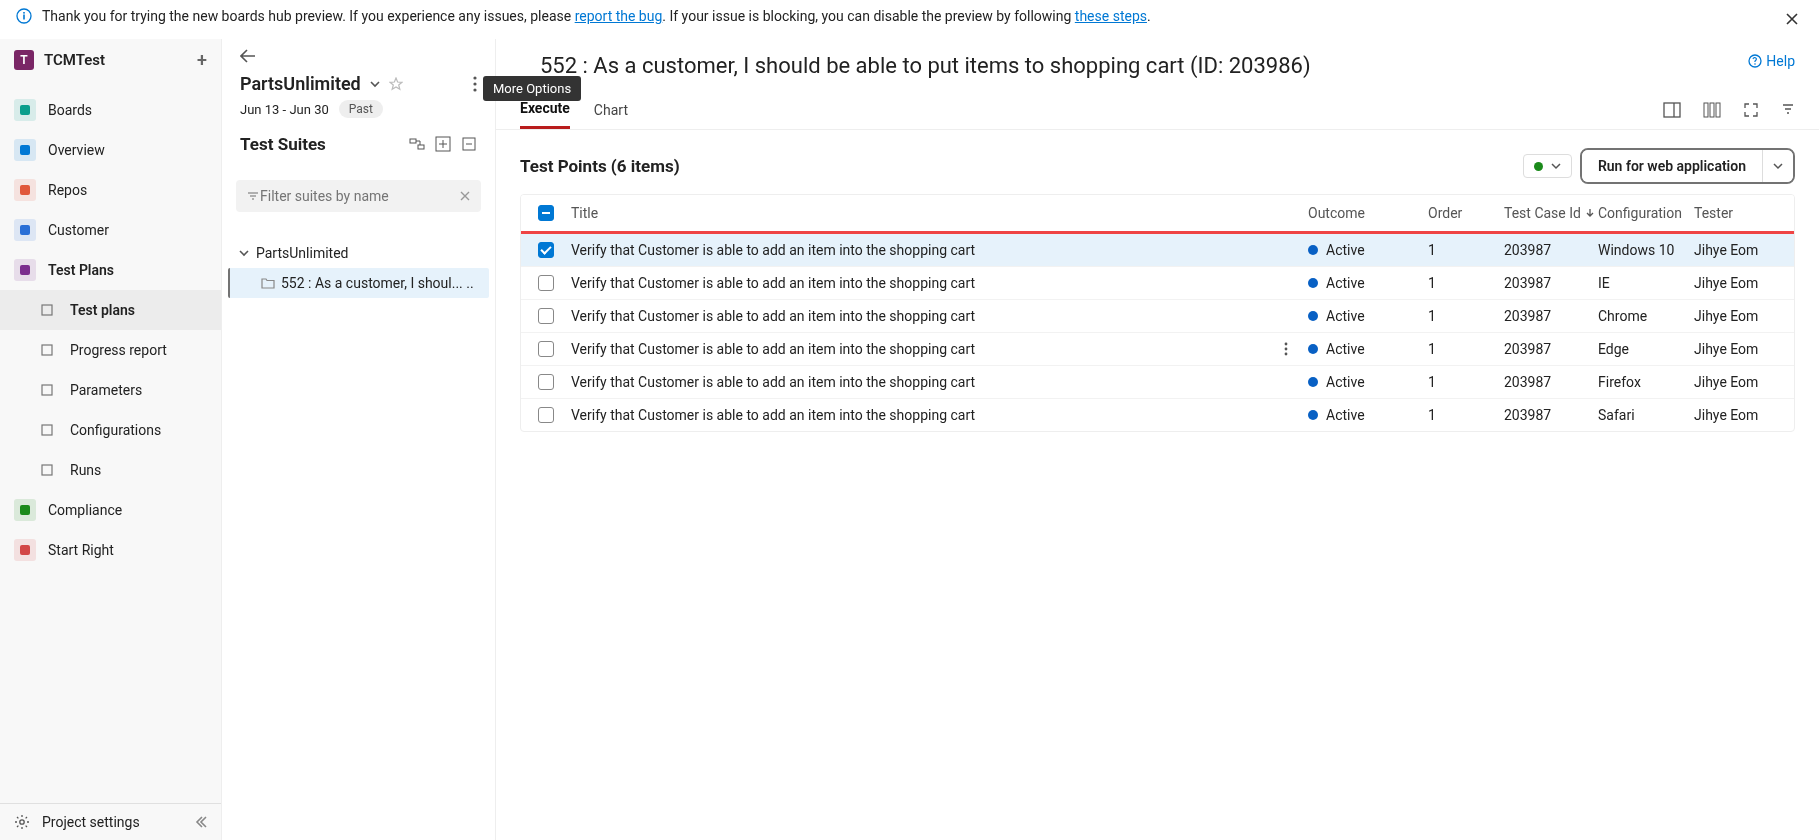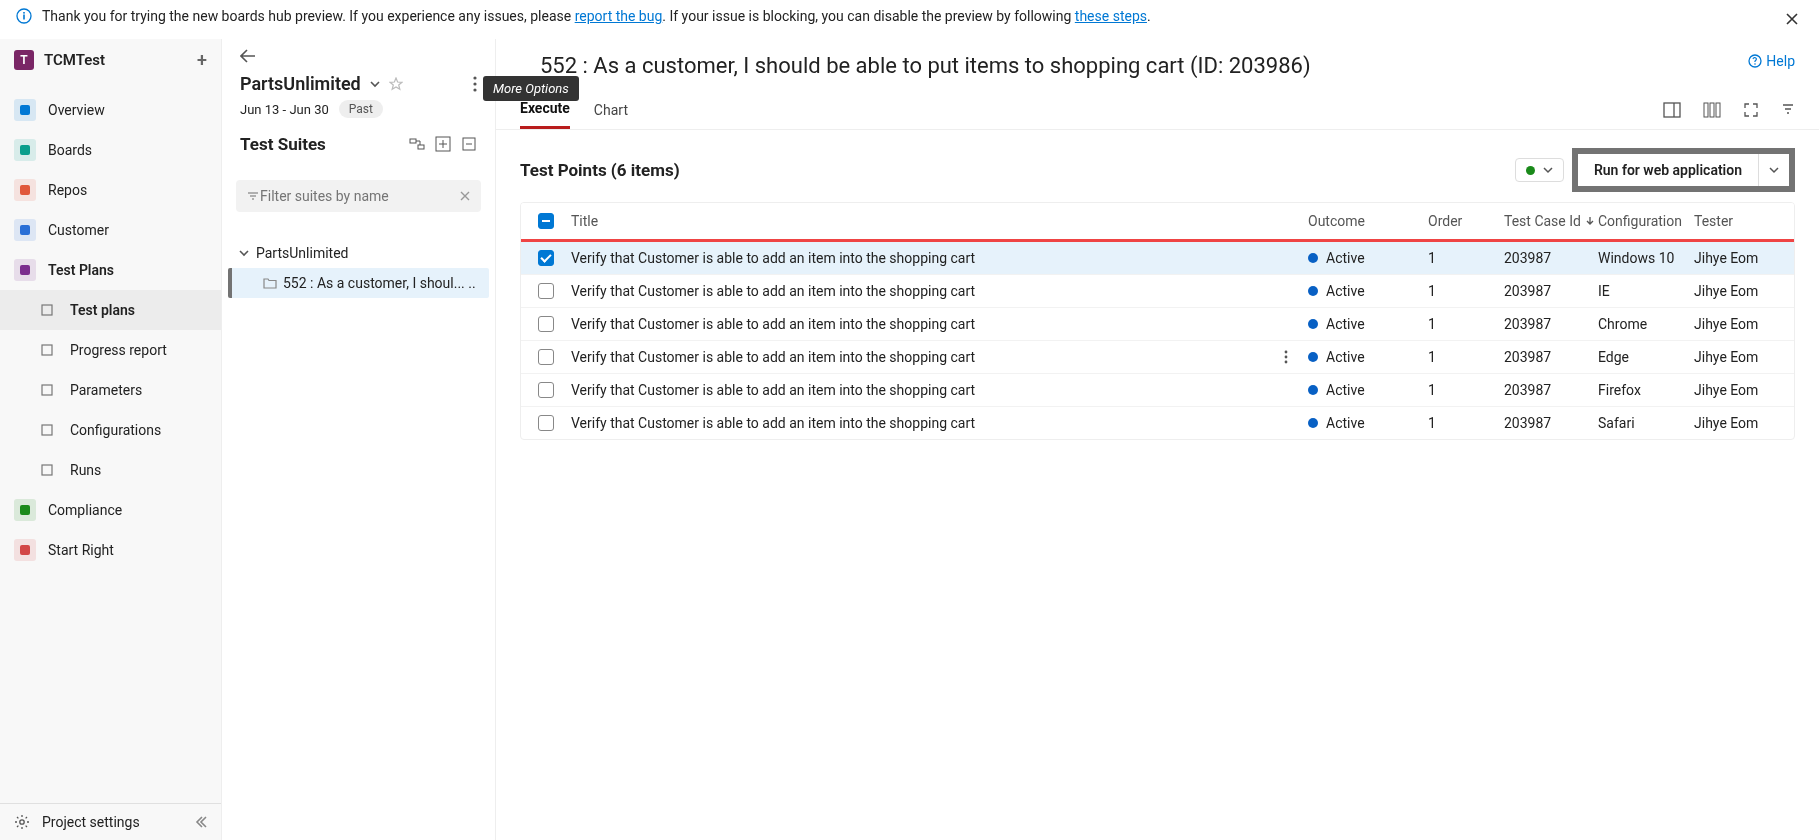--- a/index.html
+++ b/index.html
@@ -31,53 +31,53 @@
 
   
   .suites { width: 274px; border-right: 1px solid #eee; display: flex; flex-direction: column; background: #fff; }
   .suites-top { padding: 10px 18px 6px; position: relative; }
   .suites-top .back { color: #555; cursor: pointer; display: inline-block; margin-bottom: 6px; }
   .suites-title-row { display: flex; align-items: center; gap: 8px; }
   .suites-title { font-size: 18px; font-weight: 600; }
   .suites-title-row .chev { color: #555; }
   .suites-title-row .star { color: #bbb; cursor: pointer; }
   .suites-title-row .more { margin-left: auto; cursor: pointer; color: #555; position: relative; }
-  .tooltip { position: absolute; top: 0; left: 100%; margin-left: 6px; background: #333; color: #fff; padding: 5px 10px; border-radius: 3px; font-size: 13px; white-space: nowrap; z-index: 10; font-style: italic; }
+  .tooltip { position: absolute; top: 0; left: 100%; margin-left: 6px; background: #333; color: #fff; padding: 5px 10px; border-radius: 3px; font-size: 13px; white-space: nowrap; z-index: 10; }
   .iter-row { display: flex; align-items: center; gap: 10px; font-size: 13px; margin-top: 6px; }
   .iter-row .past-badge { background: #eee; color: #555; border-radius: 10px; padding: 2px 10px; font-size: 12px; }
   .suites-heading-row { display: flex; align-items: center; padding: 10px 18px 6px; }
   .suites-heading { font-size: 17px; font-weight: 700; flex: 1; }
   .suites-heading-row .hicon { color: #555; margin-left: 10px; cursor: pointer; }
   .filter-box { margin: 20px 14px; background: #f2f2f2; border-radius: 4px; display: flex; align-items: center; padding: 8px 10px; font-size: 14px; color: #888; }
   .filter-box input { border: none; background: transparent; flex: 1; font-size: 14px; outline: none; }
   .filter-box .clear { cursor: pointer; color: #888; }
   .tree { padding: 6px 6px; }
   .tree-item { display: flex; align-items: center; padding: 7px 10px; font-size: 14px; cursor: pointer; gap: 6px; border-radius: 2px; }
   .tree-item.child { padding-left: 34px; }
-  .tree-item.child.selected { background: #e6f2fb; border-left: 4px solid #737373; padding-left: 31px; }
+  .tree-item.child.selected { background: #e6f2fb; border-left: 2px solid #737373; padding-left: 31px; }
   .tree-item .folder { color: #888; }
   .tree-item .label { white-space: nowrap; overflow: hidden; text-overflow: ellipsis; }
 
   
   .content { flex: 1; display: flex; flex-direction: column; overflow: hidden; }
   .content-header { padding: 14px 24px 0; display: flex; align-items: flex-start; }
   .content-title { font-size: 22px; font-weight: 400; flex: 1; margin-left: 20px; }
   .help { display: flex; align-items: center; gap: 4px; color: #0078d4; cursor: pointer; font-size: 14px; }
   .tabs-row { display: flex; align-items: center; padding: 0 24px; margin-top: 12px; border-bottom: 1px solid #eee; }
   .tab { padding: 10px 0; margin-right: 24px; font-size: 14px; cursor: pointer; color: #444; }
   .tab.active { font-weight: 700; border-bottom: 3px solid #b91c1c; color: #111; text-align: right; }
   .tab-actions { margin-left: auto; display: flex; gap: 22px; color: #555; }
   .tab-actions span { cursor: pointer; }
 
   .points-wrap { padding: 18px 24px; }
   .points-header-row { display: flex; align-items: center; margin-bottom: 10px; }
   .points-title { font-size: 17px; font-weight: 700; flex: 1; }
   .status-btn { border: 1px solid #ddd; border-radius: 4px; padding: 6px 10px; display: flex; align-items: center; gap: 8px; cursor: pointer; background: #fff; margin-right: 8px; }
   .status-btn .dot-green { width: 9px; height: 9px; border-radius: 50%; background: #1a8a1a; }
-  .run-btn { border: 6px solid #737373; border-radius: 0; display: flex; align-items: stretch; overflow: hidden; }
+  .run-btn { border: 2px solid #737373; border-radius: 8px; display: flex; align-items: stretch; overflow: hidden; }
   .run-btn .main { padding: 8px 16px; font-size: 14px; font-weight: 600; cursor: pointer; background: #fff; }
   .run-btn .split { padding: 8px 10px; border-left: 1px solid #ddd; cursor: pointer; display: flex; align-items: center; background: #fff; }
 
   .table { border: 1px solid #eee; border-radius: 4px; overflow: hidden; }
   .thead, .trow { display: flex; align-items: center; font-size: 14px; }
   .thead { background: #fff; color: #555; border-bottom: 3px solid #ef4444; padding: 10px 0; }
   .trow { border-bottom: 1px solid #f2f2f2; padding: 8px 0; cursor: pointer; }
   .trow:last-child { border-bottom: none; }
   .trow.selected { background: #e6f2fb; }
   .cell-check { width: 50px; display: flex; justify-content: center; }
@@ -124,34 +124,34 @@
 <div class="shell">
 
   <nav class="nav">
     <div class="nav-header">
       <span class="proj-badge">T</span>
       <span>TCMTest</span>
       <span class="plus">+</span>
     </div>
     <ul class="nav-list" id="nav-list">
         <li class="nav-item">
+          <span class="nav-icon" style="background:#0a9e8c22">
+      <svg width="14" height="14" viewBox="0 0 14 14">
+              <rect x="2" y="2" width="10" height="10" rx="2" fill="#0a9e8c"></rect>
+            </svg>
+    </span>
+          <span>Boards</span>
+        </li>
+        <li class="nav-item">
           <span class="nav-icon" style="background:#0078d422">
       <svg width="14" height="14" viewBox="0 0 14 14">
               <rect x="2" y="2" width="10" height="10" rx="2" fill="#0078d4"></rect>
             </svg>
     </span>
           <span>Overview</span>
-        </li>
-        <li class="nav-item">
-          <span class="nav-icon" style="background:#0a9e8c22">
-      <svg width="14" height="14" viewBox="0 0 14 14">
-              <rect x="2" y="2" width="10" height="10" rx="2" fill="#0a9e8c"></rect>
-            </svg>
-    </span>
-          <span>Boards</span>
         </li>
         <li class="nav-item">
           <span class="nav-icon" style="background:#e0563a22">
       <svg width="14" height="14" viewBox="0 0 14 14">
               <rect x="2" y="2" width="10" height="10" rx="2" fill="#e0563a"></rect>
             </svg>
     </span>
           <span>Repos</span>
         </li>
         <li class="nav-item">

